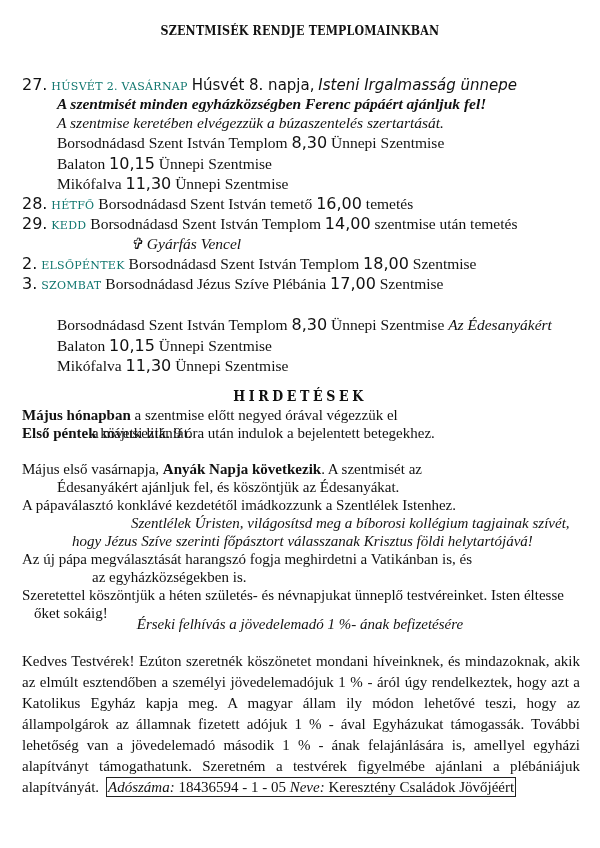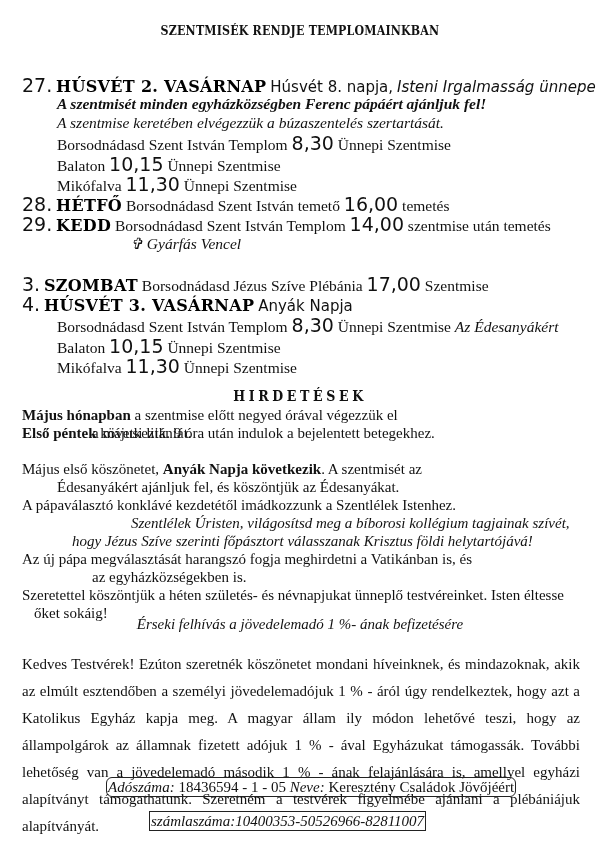--- a/index.html
+++ b/index.html
@@ -3,30 +3,30 @@
   <meta charset="utf-8">
   <style>
     html, body { margin: 0; padding: 0; background: #ffffff; }
     body { width: 600px; height: 848px; position: relative; overflow: hidden; color: #111; }
     .page { position: absolute; left: 0; top: 0; width: 600px; height: 848px; }
     .title { position: absolute; top: 24px; left: 0; width: 600px; text-align: center;
       font-family: "DejaVu Serif", serif; font-weight: bold; font-size: 12px; letter-spacing: 0.2px; transform: scaleX(0.92); }
     .dateline { position: absolute; top: 46px; left: 0; width: 600px; text-align: center;
       font-family: "Liberation Serif", serif; font-style: italic; font-size: 14px; }
     .line { position: absolute; white-space: nowrap; font-family: "Liberation Serif", serif; font-size: 15.5px; line-height: 18px; }
-    .num { font-family: "DejaVu Sans", sans-serif; font-size: 19px; }
-    .day { font-family: "DejaVu Serif", serif; font-weight: bold; font-size: 16px; letter-spacing: 0.3px; color: #000000; }
+    .num { font-family: "DejaVu Sans", sans-serif; font-size: 16px; }
+    .day { font-family: "DejaVu Serif", serif; font-weight: normal; font-size: 11px; letter-spacing: 0.3px; color: #0f766e; }
     .desc-sans { font-family: "DejaVu Sans", sans-serif; font-size: 15px; }
     .ital { font-style: italic; }
     .bold { font-weight: bold; }
     .hird { position: absolute; top: 388px; left: 0; width: 600px; text-align: center;
       font-family: "DejaVu Serif", serif; font-weight: bold; font-size: 14px; letter-spacing: 4px; transform: scaleX(0.9); }
     .p { position: absolute; font-family: "Liberation Serif", serif; font-size: 15px; line-height: 18px; white-space: nowrap; }
     .justify { position: absolute; left: 22px; width: 558px; top: 651px; font-family: "Liberation Serif", serif;
-      font-size: 15px; line-height: 27px; text-align: justify; }
+      font-size: 15px; line-height: 21px; text-align: justify; }
     .box { position: absolute; border: 1px solid #222; font-family: "Liberation Serif", serif; font-size: 15px; line-height: 18px; padding: 0 1px; white-space: nowrap; }
   </style>
 </head>
 <body>
 
 <div class="page">
 
   <div class="title">SZENTMISÉK RENDJE TEMPLOMAINKBAN</div>
 
   <div class="line" style="top:76px; left:22px;">
@@ -63,34 +63,36 @@
 
   <div class="line" style="top:215px; left:22px;">
     <span class="num">29.</span>
     <span class="day">KEDD</span>
     <span>Borsodnádasd Szent István Templom</span>
     <span class="num">14,00</span>
     <span>szentmise után temetés</span>
   </div>
   <div class="line ital" style="top:235px; left:130px;">✞ Gyárfás Vencel</div>
 
+  <div class="line" style="top:255px; left:22px;">
+    <span class="num">2.</span>
+    <span class="day">ELSŐPÉNTEK</span>
+    <span>Borsodnádasd Szent István Templom</span>
+    <span class="num">18,00</span>
+    <span>Szentmise</span>
+  </div>
 
   <div class="line" style="top:275px; left:22px;">
     <span class="num">3.</span>
     <span class="day">SZOMBAT</span>
     <span>Borsodnádasd Jézus Szíve Plébánia</span>
     <span class="num">17,00</span>
     <span>Szentmise</span>
   </div>
 
-  <div class="line" style="top:295px; left:22px;">
-    <span class="num">4.</span>
-    <span class="day">HÚSVÉT 3. VASÁRNAP</span>
-    <span class="desc-sans">Anyák Napja</span>
-  </div>
   <div class="line" style="top:316px; left:57px;">
     <span>Borsodnádasd Szent István Templom</span>
     <span class="num">8,30</span>
     <span>Ünnepi Szentmise</span>
     <span class="ital">Az Édesanyákért</span>
   </div>
   <div class="line" style="top:337px; left:57px;">
     <span>Balaton</span>
     <span class="num">10,15</span>
     <span>Ünnepi Szentmise</span>
@@ -106,37 +108,36 @@
   <div class="p" style="top:406px; left:22px;">
     <span class="bold">Május hónapban</span><span> a szentmise előtt negyed órával végezzük el</span>
   </div>
   <div class="p" style="top:424px; left:92px;">a májusi litániát.</div>
 
   <div class="p" style="top:424px; left:22px;">
     <span class="bold">Első péntek</span><span> következik. 9 óra után indulok a bejelentett betegekhez.</span>
   </div>
 
   <div class="p" style="top:460px; left:22px;">
-    <span>Május első köszönetet, </span><span class="bold">Anyák Napja következik</span><span>. A szentmisét az</span>
+    <span>Május első vasárnapja, </span><span class="bold">Anyák Napja következik</span><span>. A szentmisét az</span>
   </div>
   <div class="p" style="top:478px; left:57px;">Édesanyákért ajánljuk fel, és köszöntjük az Édesanyákat.</div>
 
   <div class="p" style="top:496px; left:22px;">A pápaválasztó konklávé kezdetétől imádkozzunk a Szentlélek Istenhez.</div>
   <div class="p ital" style="top:514px; left:111px;margin-left:20px;">Szentlélek Úristen, világosítsd meg a bíborosi kollégium tagjainak szívét,</div>
   <div class="p ital" style="top:532px; left:72px;">hogy Jézus Szíve szerinti főpásztort válasszanak Krisztus földi helytartójává!</div>
 
   <div class="p" style="top:550px; left:22px;">Az új pápa megválasztását harangszó fogja meghirdetni a Vatikánban is, és</div>
   <div class="p" style="top:568px; left:92px;">az egyházközségekben is.</div>
 
   <div class="p" style="top:586px; left:22px;">Szeretettel köszöntjük a héten születés- és névnapjukat ünneplő testvéreinket.  Isten éltesse</div>
   <div class="p" style="top:604px; left:34px;">őket sokáig!</div>
 
   <div class="p ital" style="top:615px; left:0; width:600px; text-align:center;">Érseki felhívás a jövedelemadó 1 %- ának befizetésére</div>
 
   <div class="justify">Kedves Testvérek! Ezúton szeretnék köszönetet mondani híveinknek, és mindazoknak, akik az elmúlt esztendőben a személyi jövedelemadójuk 1 % - áról úgy rendelkeztek, hogy azt a Katolikus Egyház kapja meg. A magyar állam ily módon lehetővé teszi, hogy az állampolgárok az államnak fizetett adójuk 1 % - ával Egyházukat támogassák. További lehetőség van a jövedelemadó második 1 % - ának felajánlására is, amellyel egyházi alapítványt támogathatunk. Szeretném a testvérek figyelmébe ajánlani a plébániájuk alapítványát.</div>
 
-  <div class="box" style="top:777px; left:106px;border-radius:6px;">
+  <div class="box" style="top:777px; left:106px;">
     <span class="ital">Adószáma:</span><span> 18436594 - 1 - 05 </span><span class="ital">Neve:</span><span> Keresztény Családok Jövőjéért</span>
   </div>
 
-  <div class="box ital" style="top:811px; left:149px;">számlaszáma:10400353-50526966-82811007</div>
 
 </div>
 
 </body></html>

